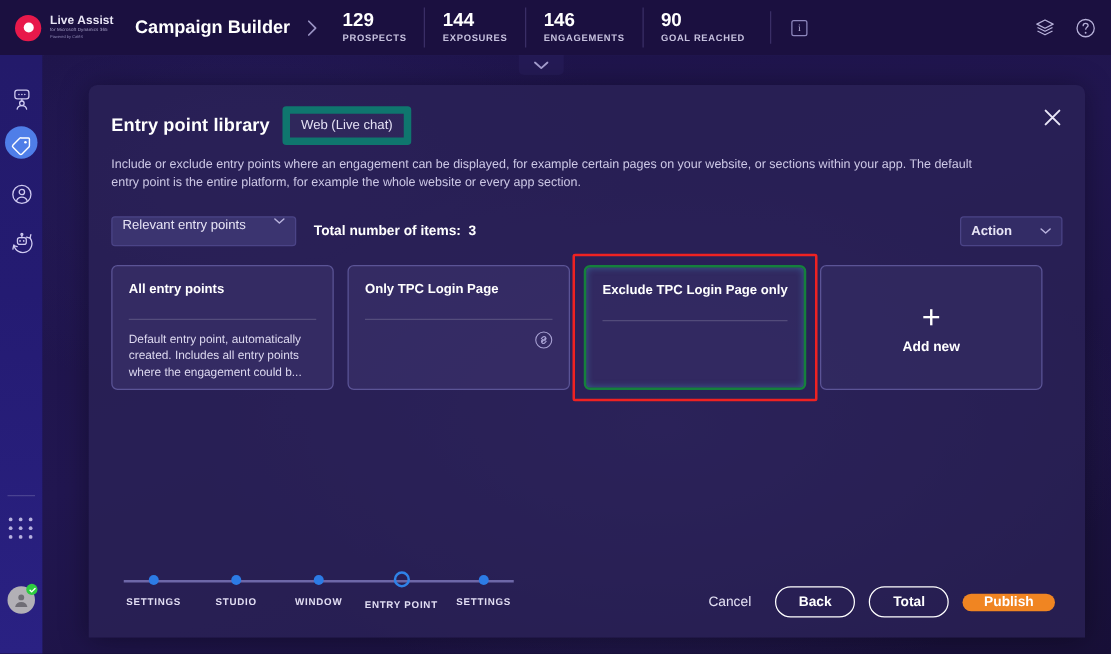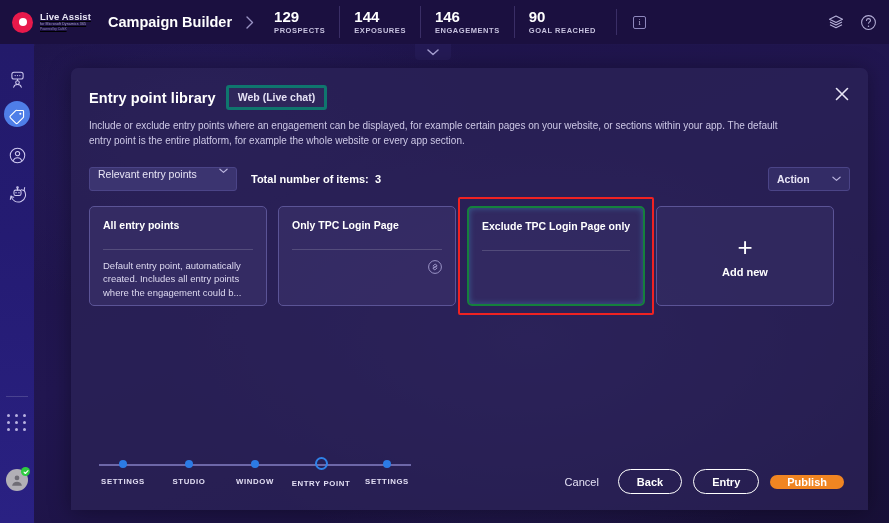--- a/index.html
+++ b/index.html
@@ -21,21 +21,21 @@
   }
   .logo-wrap { display:flex; align-items:center; gap:7px; padding-left:12px; width:96px; }
   .logo-mark {
     width:21px; height:21px; border-radius:50%;
     background:#e8194b; position:relative; flex:none;
     display:flex; align-items:center; justify-content:center;
   }
   .logo-mark::after {
     content:""; width:8px; height:8px; border-radius:50%; background:#ffffff;
   }
-  .logo-text { line-height:1.05;text-decoration:underline; }
+  .logo-text { line-height:1.05; }
   .logo-title {
     font-size:9.5px; color:#e9e6f5; font-weight:bold; letter-spacing:.1px;
     white-space:nowrap;
   }
   .logo-sub {
     font-size:3.6px; color:#a9a3c9; white-space:nowrap; letter-spacing:.1px;
     margin-top:1px;
   }
   .logo-sub2 { font-size:3.2px; color:#8c86b3; white-space:nowrap; margin-top:1px; }
 
@@ -145,23 +145,23 @@
     overflow:hidden;
   }
   .modal-close {
     position:absolute; right:14px; top:14px;
     width:24px; height:24px; color:#e9e6f7;
     display:flex; align-items:center; justify-content:center;
   }
   .modal-title-row { display:flex; align-items:center; gap:10px; padding:17px 0 0 18px; }
   .modal-title { font-size:14.5px; font-weight:bold; color:#ffffff; letter-spacing:.1px; }
   .chan-badge {
-    border:3px solid #0f766e; border-radius:3px;
+    border:6px solid #0f766e; border-radius:3px;
     padding:3px 9px 4px; font-size:10.5px; color:#e5e2f5;
-    background:rgba(255,255,255,.03); white-space:nowrap;font-weight:bold;
+    background:rgba(255,255,255,.03); white-space:nowrap;
   }
   .modal-desc {
     padding:9px 20px 0 18px; max-width:735px;
     font-size:10px; line-height:1.45; color:#cdc8e6;
   }
 
   
   .filter-row {
     display:flex; align-items:center;
     margin:19px 0 0 18px; width:761px;
@@ -510,18 +510,18 @@
           <div class="step">
             <div class="dot"></div>
             <div class="step-lbl">SETTINGS</div>
           </div>
         </div>
       </div>
 
       <div class="btns">
         <div class="btn-text">Cancel</div>
         <div class="btn-pill">Back</div>
-        <div class="btn-pill">Entry</div>
+        <div class="btn-pill">Total</div>
         <div class="btn-pub">Publish</div>
       </div>
     </div>
   </div>
 </div>
 
 </body></html>

